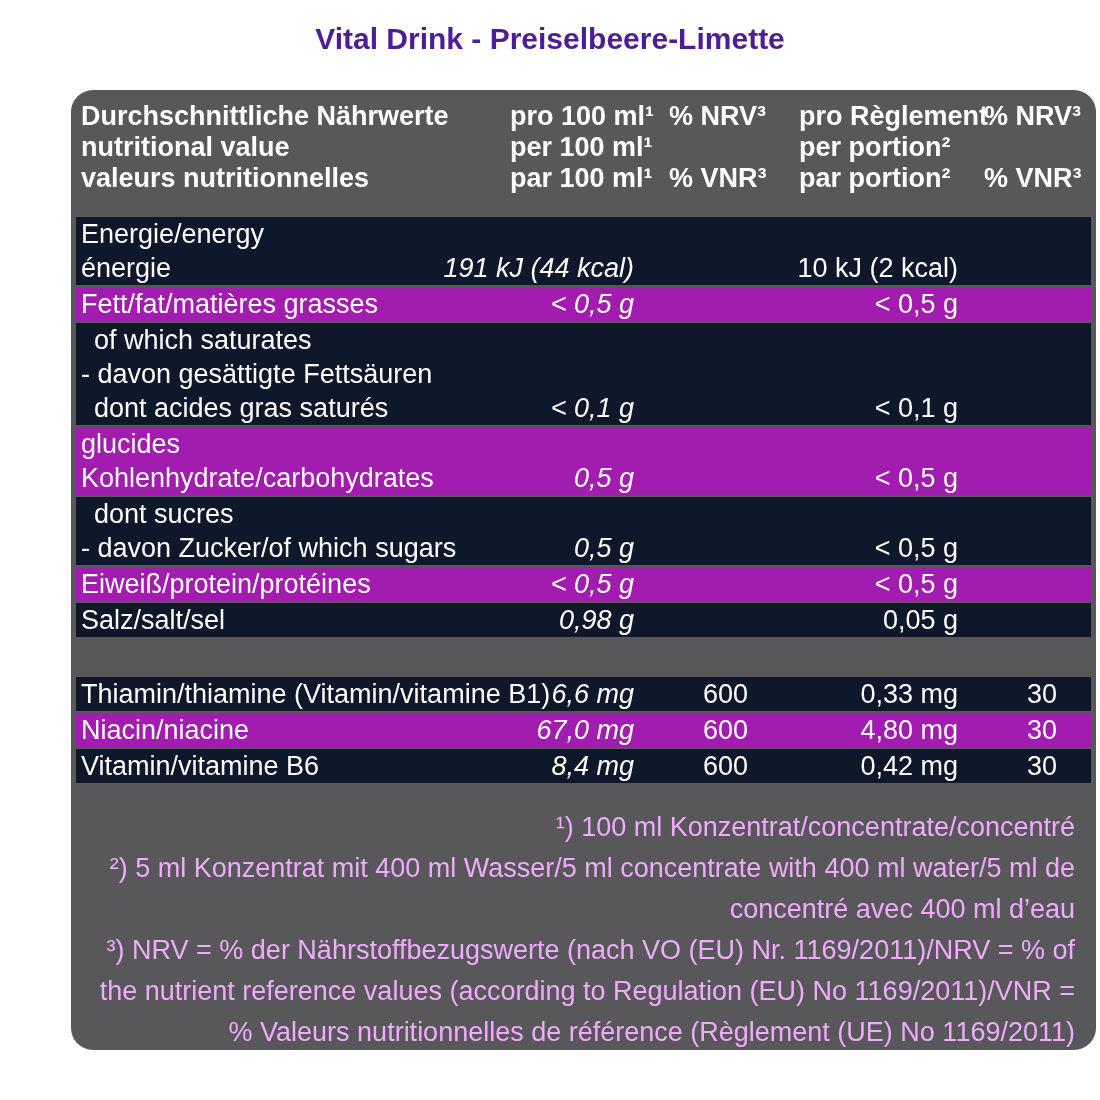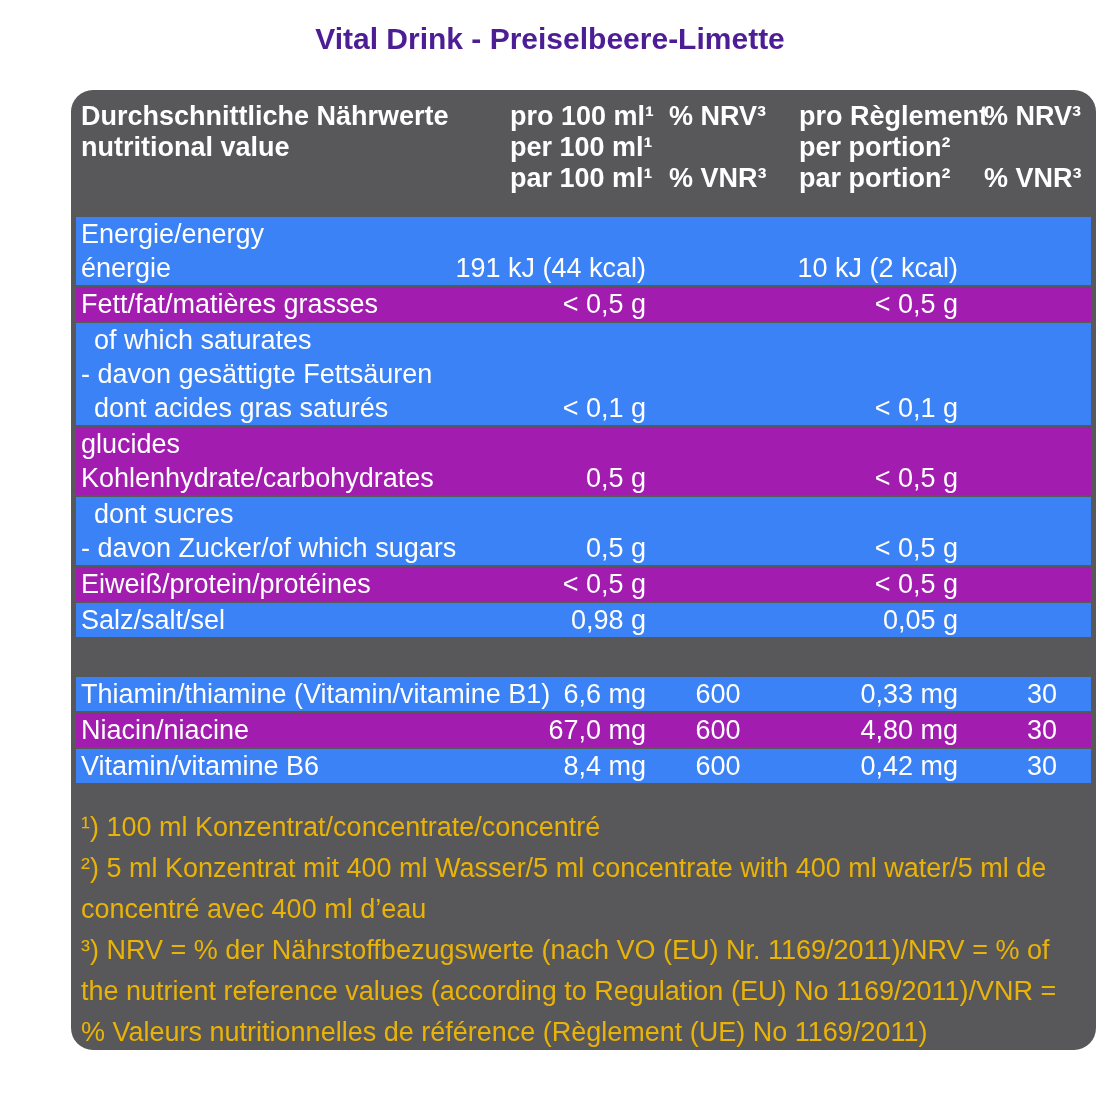--- a/index.html
+++ b/index.html
@@ -28,44 +28,45 @@
   .hcol-per100{left:434px;}
   .hcol-nrv1{left:593px;}
   .hcol-portion{left:723px;}
   .hcol-nrv2{left:908px;}
   .row{
     position:relative;margin-top:2px;font-size:27px;
     padding-left:5px;box-sizing:border-box;
   }
   .row .line{line-height:34px;min-height:34px;white-space:nowrap;}
   .row .line.indent{padding-left:13px;}
-  .row.light{background:#3b82f6;}
+  .row.light{background:#0f172a;}
   .row.dark{background:#a21caf;}
   .val{position:absolute;bottom:0;line-height:34px;white-space:nowrap;}
-  .v1{right:445px;}
-  .nrv1{left:592px;width:100px;text-align:center;}
+  .v1{right:457px;font-style:italic;}
+  .nrv1{left:572px;width:100px;text-align:right;}
   .v2{right:133px;}
   .nrv2{left:916px;width:100px;text-align:center;}
   .spacer-row{height:36px;margin-top:2px;background:#58585a;}
   .tfoot{
-    padding:24px 16px 0 5px;font-size:27px;line-height:41px;color:#eab308;
+    padding:24px 16px 0 5px;font-size:27px;line-height:41px;color:#f0abfc;text-align:right;
   }
   .tfoot .fn{margin:0;}
 </style>
 </head>
 <body>
 
 <div class="page-title">Vital Drink - Preiselbeere-Limette</div>
 
 <div class="label-card">
 
   <div class="thead">
     <div class="hcol hcol-name">
       <div class="hline">Durchschnittliche Nährwerte</div>
       <div class="hline">nutritional value</div>
+      <div class="hline">valeurs nutritionnelles</div>
     </div>
     <div class="hcol hcol-per100">
       <div class="hline">pro 100 ml¹</div>
       <div class="hline">per 100 ml¹</div>
       <div class="hline">par 100 ml¹</div>
     </div>
     <div class="hcol hcol-nrv1">
       <div class="hline">% NRV³</div>
       <div class="hline"></div>
       <div class="hline">% VNR³</div>

